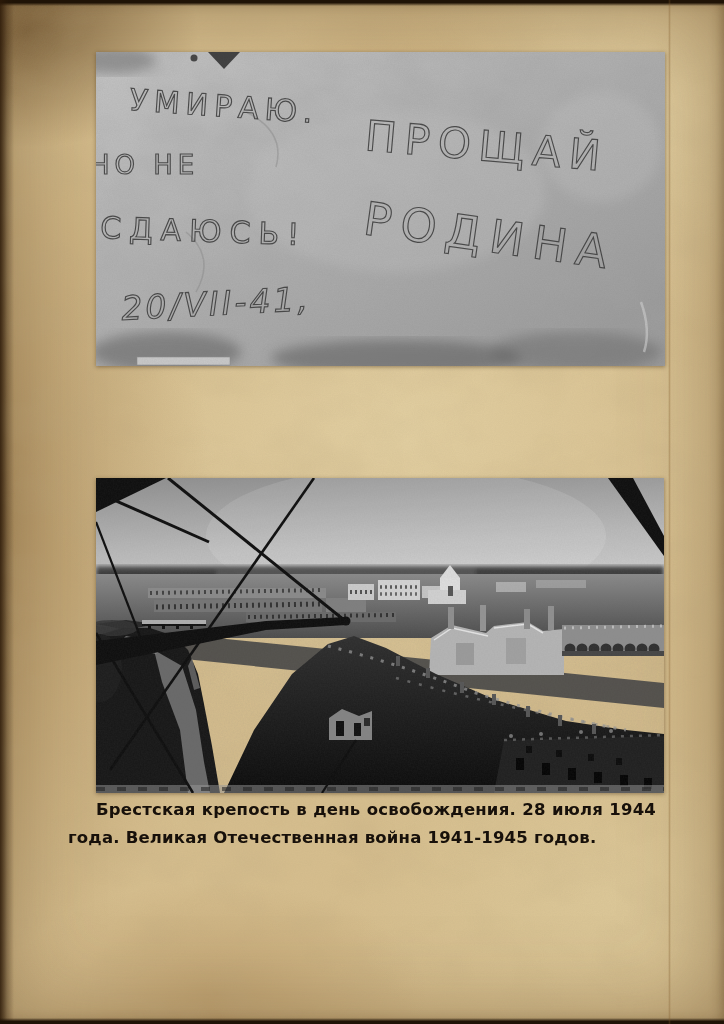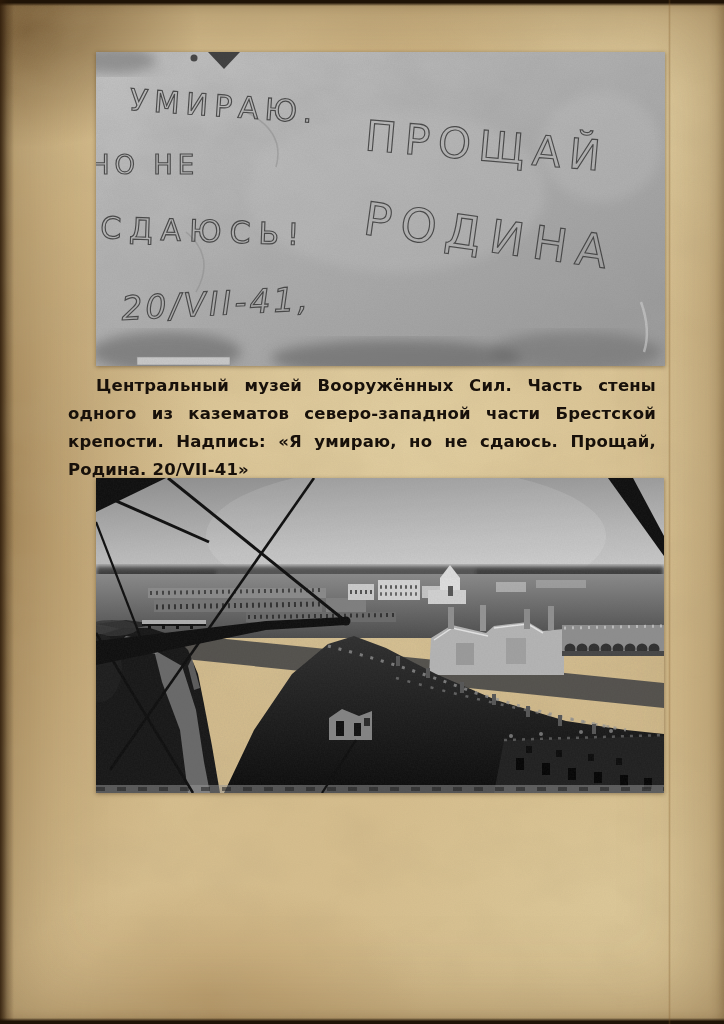--- a/index.html
+++ b/index.html
@@ -99,21 +99,20 @@
         <text x="-6" y="122" font-size="26" letter-spacing="5">НО НЕ</text>
         <text x="4" y="186" font-size="30" letter-spacing="8" transform="rotate(2 4 186)">СДАЮСЬ!</text>
         <text x="266" y="182" font-size="46" letter-spacing="9" transform="rotate(8 266 182)">РОДИНА</text>
         <text x="26" y="268" font-size="33" letter-spacing="3" font-style="italic" transform="rotate(-3 26 268)">20/VII-41,</text>
       </g>
       <rect x="41" y="305" width="93" height="8" fill="#c9c9c9" stroke="#8e8e8e" stroke-width="0.6"></rect>
       <rect width="569" height="314" filter="url(#grain1)" opacity="0.18"></rect>
     </svg>
   </figure>
 
-  <p class="caption caption1">Центральный музей Вооружённых Сил. Часть стены одного из казематов северо-западной части Брестской крепости. Надпись: «Я умираю, но не сдаюсь. Прощай, Родина. 20/VII-41»</p>
 
   <figure class="photo photo2">
     <svg viewBox="0 0 568 315" width="568" height="315">
       <defs>
         <linearGradient id="skyG" x1="0" y1="0" x2="0.25" y2="1">
           <stop offset="0" stop-color="#8f8f8f"></stop>
             <stop offset="0.7" stop-color="#bababa"></stop>
             <stop offset="1" stop-color="#c8c8c8"></stop>
         </linearGradient>
         <linearGradient id="fieldG" x1="0" y1="0" x2="0" y2="1">
@@ -274,14 +273,15 @@
         <line x1="0" y1="44" x2="44" y2="158" stroke-width="2.2"></line>
         <line x1="0" y1="155" x2="97" y2="315" stroke-width="2.6"></line>
         <line x1="226" y1="315" x2="260" y2="262" stroke-width="2.2"></line>
         <path d="M512,0 L537,0 L568,58 L568,78 Z" stroke="none"></path>
       </g>
 
       <rect width="568" height="315" filter="url(#grain2)" opacity="0.2"></rect>
     </svg>
   </figure>
 
+  <p class="caption caption2">Брестская крепость в день освобождения. 28 июля 1944 года. Великая Отечественная война 1941-1945 годов.</p>
 
 </div>
 
 </body></html>

